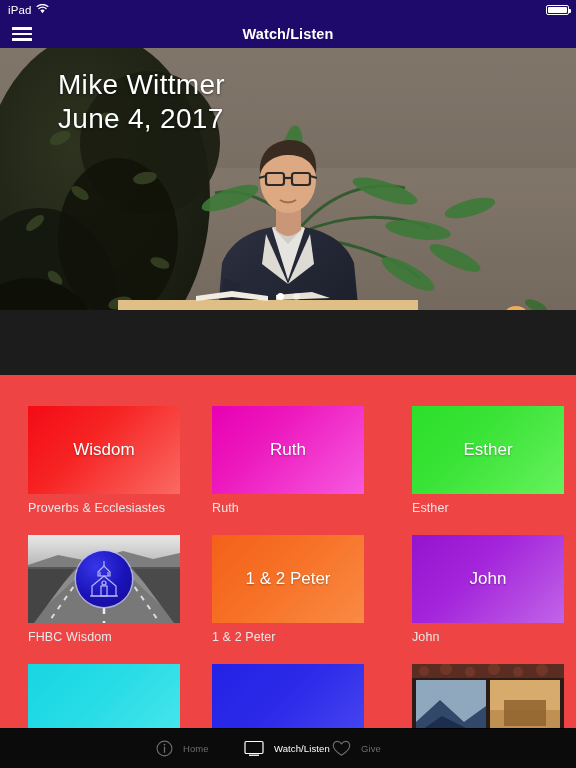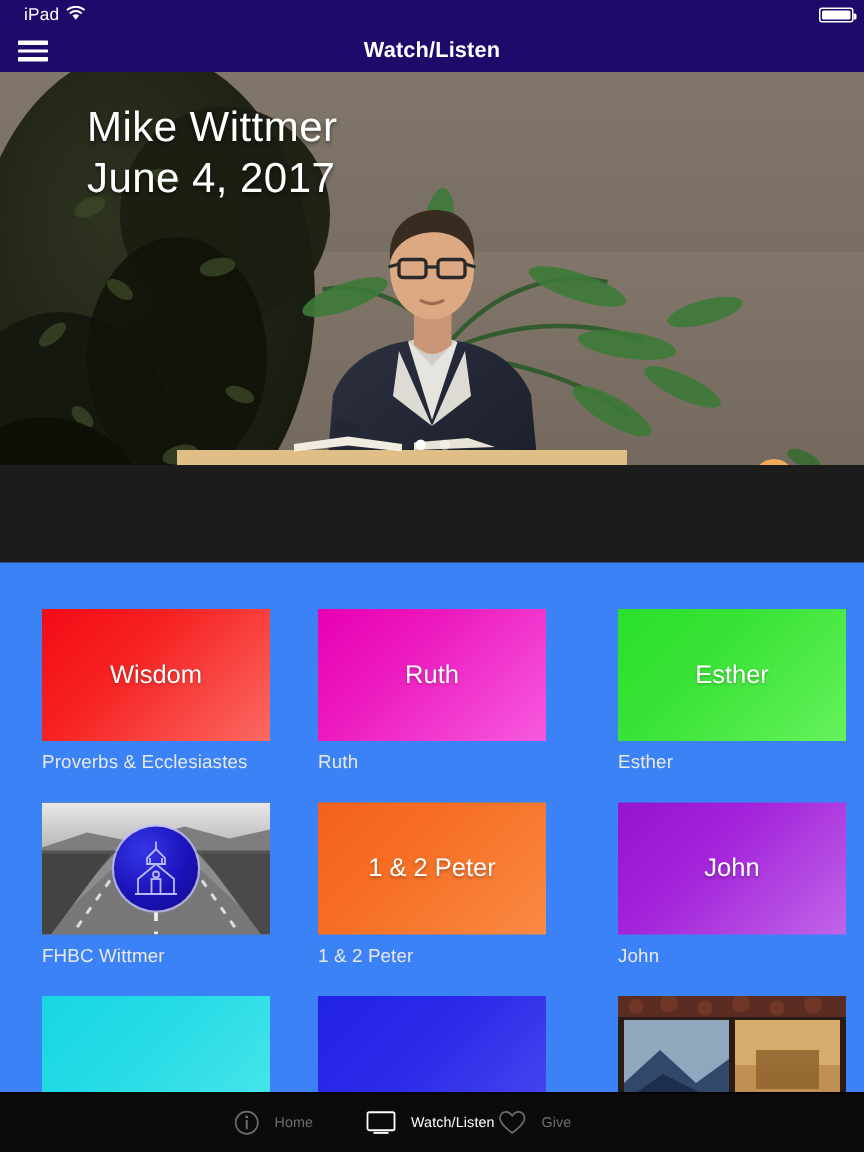--- a/index.html
+++ b/index.html
@@ -11,21 +11,21 @@
   }
   #app { position:relative; width:576px; height:768px; overflow:hidden; background:#1c1c1c; }
 
   
   .statusbar {
     position:absolute; top:0; left:0; width:576px; height:20px;
     background:#1d0a6b;
     display:flex; align-items:center;
     color:#fff; font-size:11.5px;
   }
-  .sb-left { position:absolute; left:16px; display:flex; align-items:center; gap:5px; }
+  .sb-left { position:absolute; left:8px; display:flex; align-items:center; gap:5px; }
   .sb-device { font-size:11.5px; letter-spacing:.1px; }
   .wifi { display:block; }
   .sb-time {
     position:absolute; left:0; width:576px; text-align:center;
     font-size:11.5px; letter-spacing:.2px;
   }
   .sb-right { position:absolute; right:7px; display:flex; align-items:center; }
   .battery {
     width:23px; height:10px; border:1px solid #fff; border-radius:2px;
     position:relative; padding:1px;
@@ -67,21 +67,21 @@
   .pagedots {
     position:absolute; bottom:10px; left:0; width:576px;
     display:flex; justify-content:center; gap:9px;
   }
   .dot { width:7px; height:7px; border-radius:50%; background:rgba(255,255,255,.45); }
   .dot.active { background:#fff; }
 
   
   .grid {
     position:absolute; top:375px; left:0; width:576px; height:358px;
-    background:#3b82f6;
+    background:#ef4444;
     padding:31px 0 0 0;
   }
   .row { display:flex; padding-left:28px; margin-bottom:20px; }
   .cell { width:152px; margin-right:32px; }
   .cell:last-child { margin-right:12px;padding-left:16px; }
   .tile {
     width:152px; height:88px; position:relative; overflow:hidden;
     display:flex; align-items:center; justify-content:center;
     cursor:pointer;
   }
@@ -378,21 +378,21 @@
                   <path d="M23 17 L23 13"></path>
                 <path d="M7 27 L19 17 L31 27 L31 37 L7 37 Z"></path>
                 <rect x="16" y="27" width="6" height="10"></rect>
                 <circle cx="19" cy="24" r="2"></circle>
                 <path d="M5 37 L33 37"></path>
               </g>
             </svg>
           </span>
           <span class="tile-title"></span>
         </div>
-        <div class="caption">FHBC Wittmer</div>
+        <div class="caption">FHBC Wisdom</div>
       </div>
       <div class="cell">
         <div class="tile t-peter">
           <span class="tile-title">1 &amp; 2 Peter</span>
         </div>
         <div class="caption">1 &amp; 2 Peter</div>
       </div>
       <div class="cell">
         <div class="tile t-john">
           <span class="tile-title">John</span>

